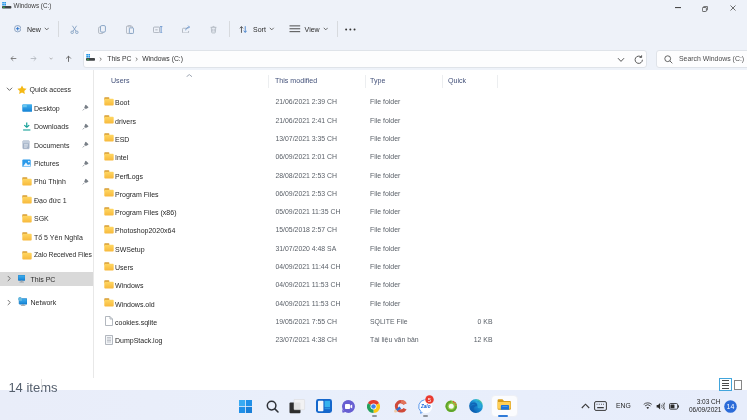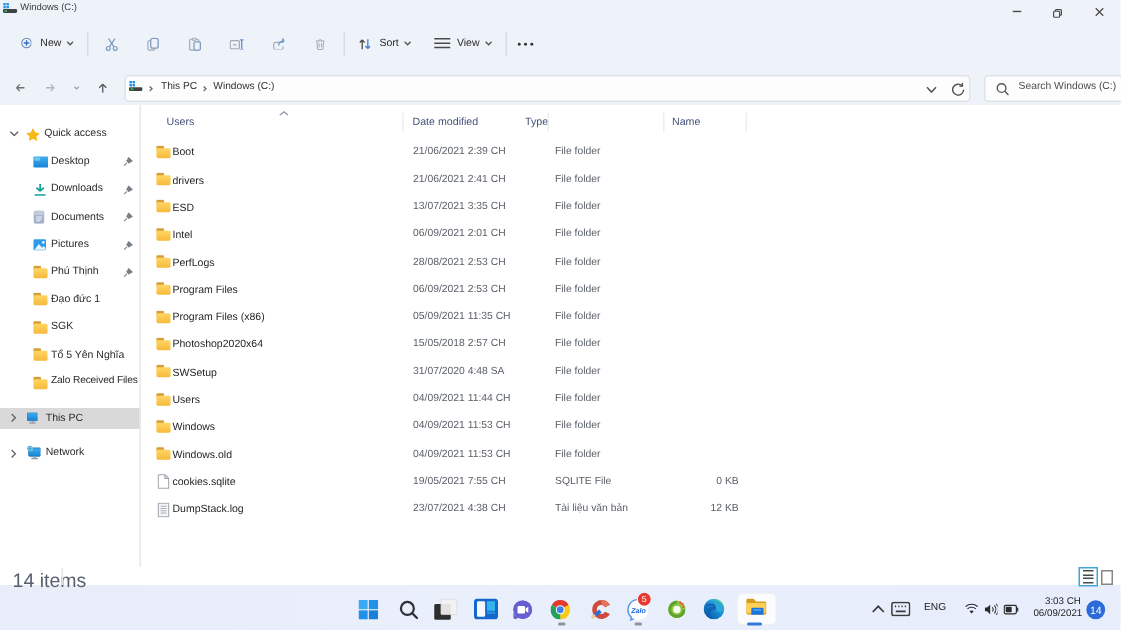--- a/index.html
+++ b/index.html
@@ -206,23 +206,23 @@
 <path d="M5.9 5.9 L8.3 8.3" stroke="#555" stroke-width="0.9"></path>
     </svg>
   </div>
 <div class="abs txt" style="left:679px;top:59px;font-size:6.9px;color:#4c4c4c;transform:translateY(-50%);">Search Windows (C:)</div>
 <div class="abs " style="left:185.5px;top:74px">
     <svg width="6.6" height="3.4" viewBox="0 0 8 4">
       <path d="M0.6 3.4 L4 0.6 L7.4 3.4" fill="none" stroke="#8a94a4" stroke-width="1"></path>
     </svg>
   </div>
 <div class="abs txt" style="left:111px;top:82px;font-size:7.1px;color:#44527a;transform:translateY(-50%);">Users</div>
-<div class="abs txt" style="left:275px;top:82px;font-size:7.1px;color:#44527a;transform:translateY(-50%);">Date modified</div>
-<div class="abs txt" style="left:350px;top:82px;font-size:7.1px;color:#44527a;transform:translateY(-50%);">Type</div>
-<div class="abs txt" style="left:448px;top:82px;font-size:7.1px;color:#44527a;transform:translateY(-50%);">Name</div>
+<div class="abs txt" style="left:275px;top:82px;font-size:7.1px;color:#44527a;transform:translateY(-50%);">This modified</div>
+<div class="abs txt" style="left:370px;top:82px;font-size:7.1px;color:#44527a;transform:translateY(-50%);">Type</div>
+<div class="abs txt" style="left:448px;top:82px;font-size:7.1px;color:#44527a;transform:translateY(-50%);">Quick</div>
 <div class="abs" style="left:268px;top:75px;width:1px;height:13px;background:#eceef0"></div>
 <div class="abs" style="left:365px;top:75px;width:1px;height:13px;background:#eceef0"></div>
 <div class="abs" style="left:442px;top:75px;width:1px;height:13px;background:#eceef0"></div>
 <div class="abs" style="left:497px;top:75px;width:1px;height:13px;background:#eceef0"></div>
 <div class="abs " style="left:103.5px;top:96.8px">
     <svg width="10" height="9" viewBox="0 0 10 9" style="display:block">
 <rect x="0.3" y="0.15" width="5" height="3.2" rx="0.7" fill="#d89e35"></rect>
 <rect x="0.3" y="1.75" width="9.4" height="6.7" rx="0.9" fill="url(#fg)"></rect>
 </svg>
   </div>

